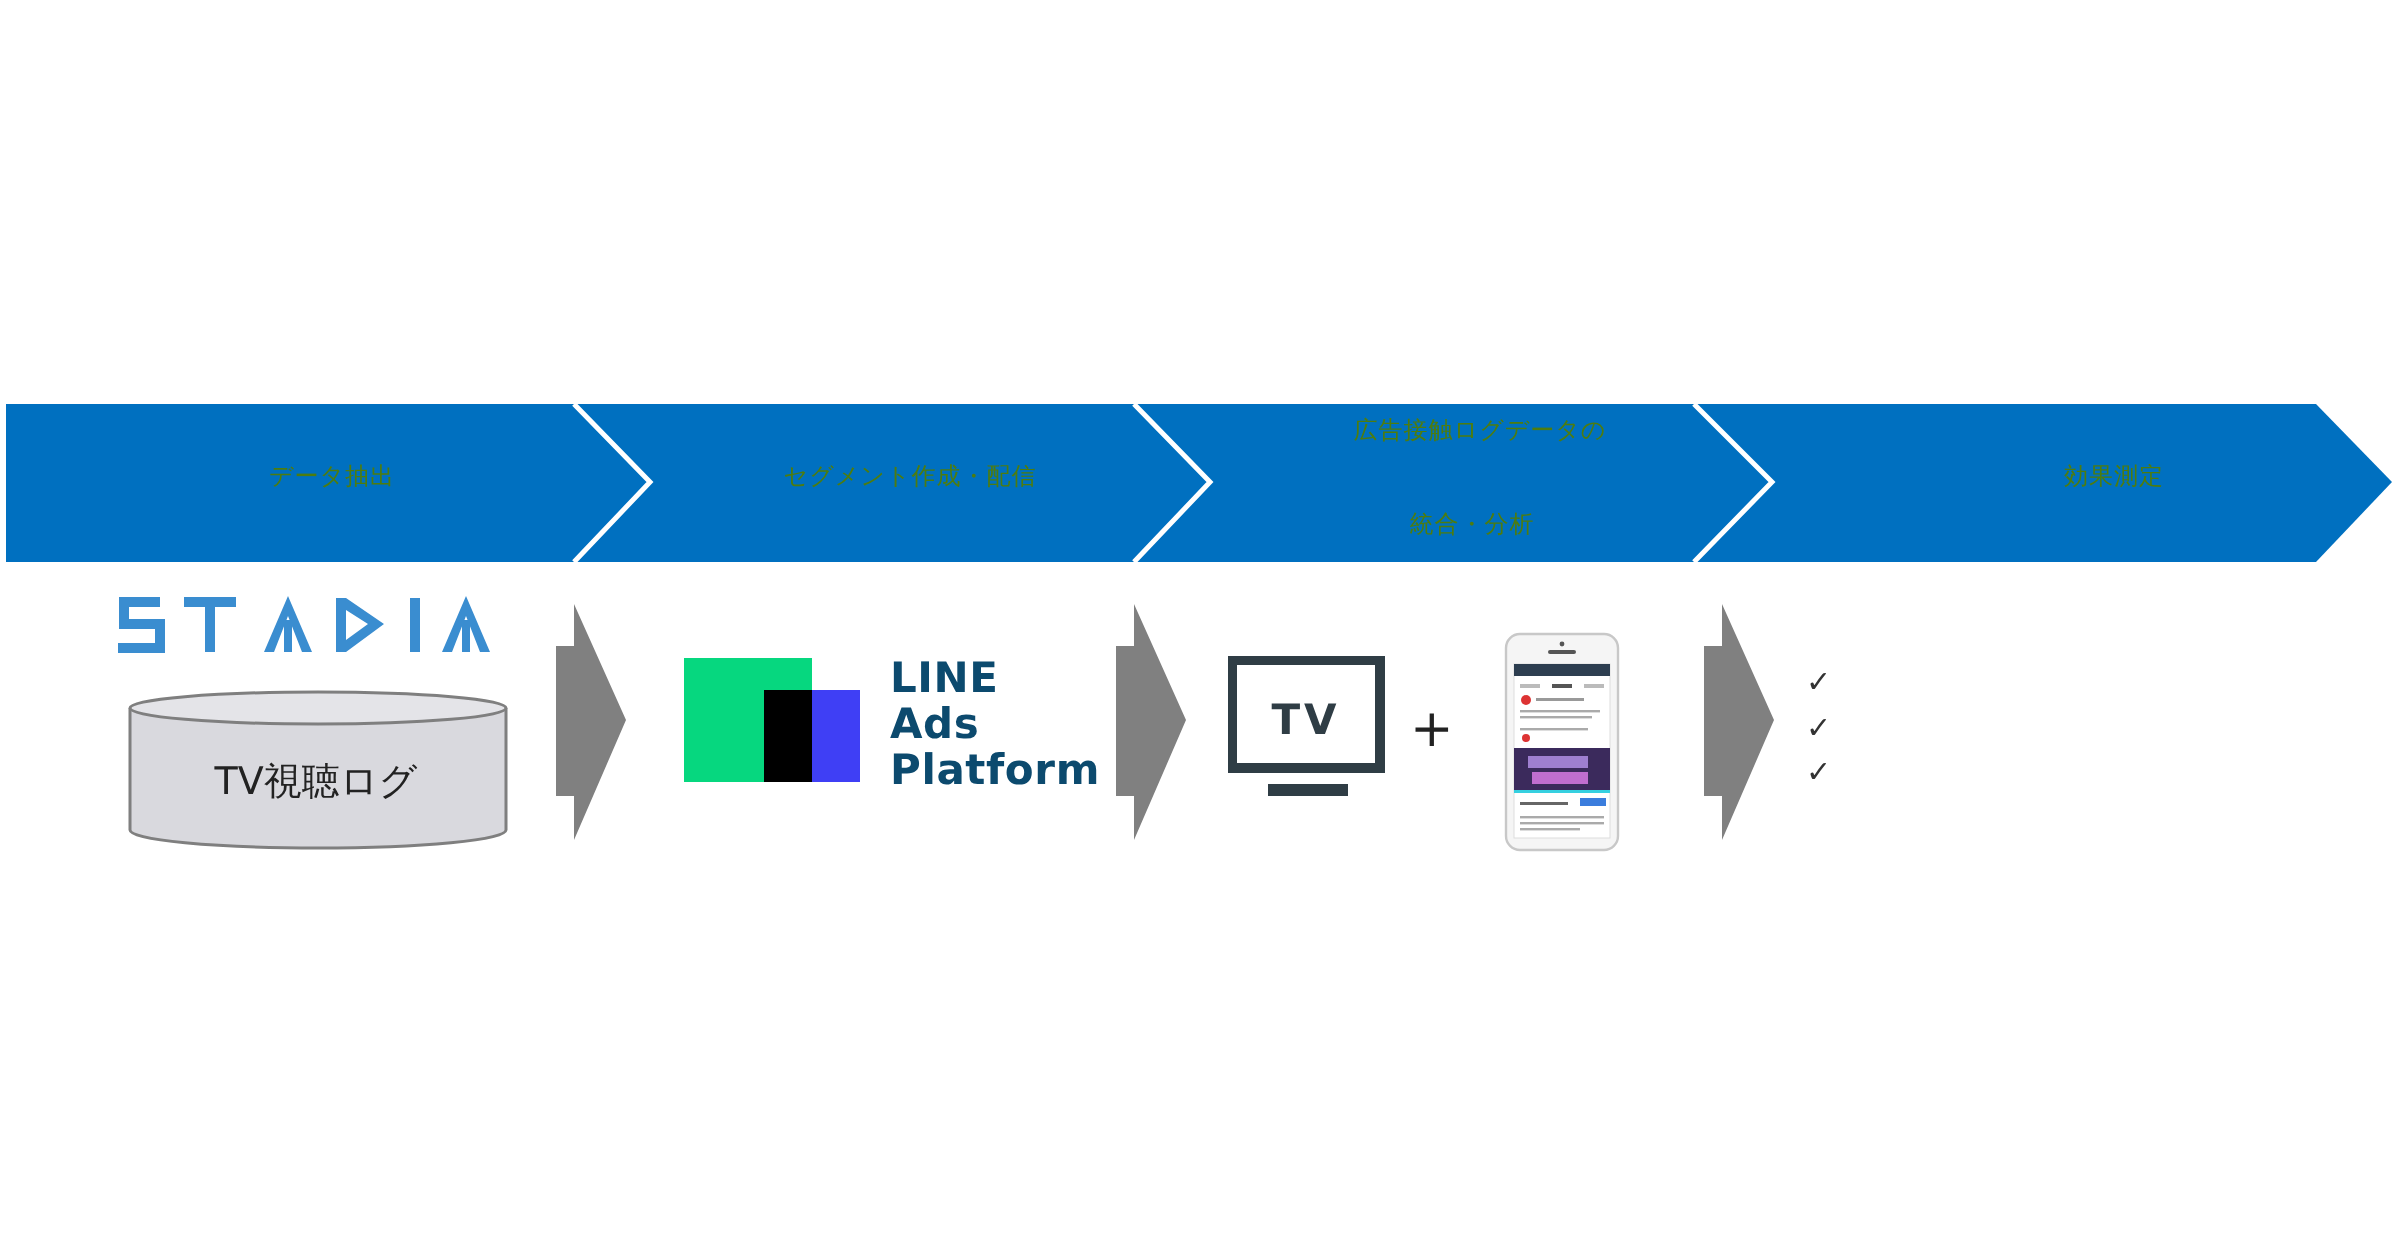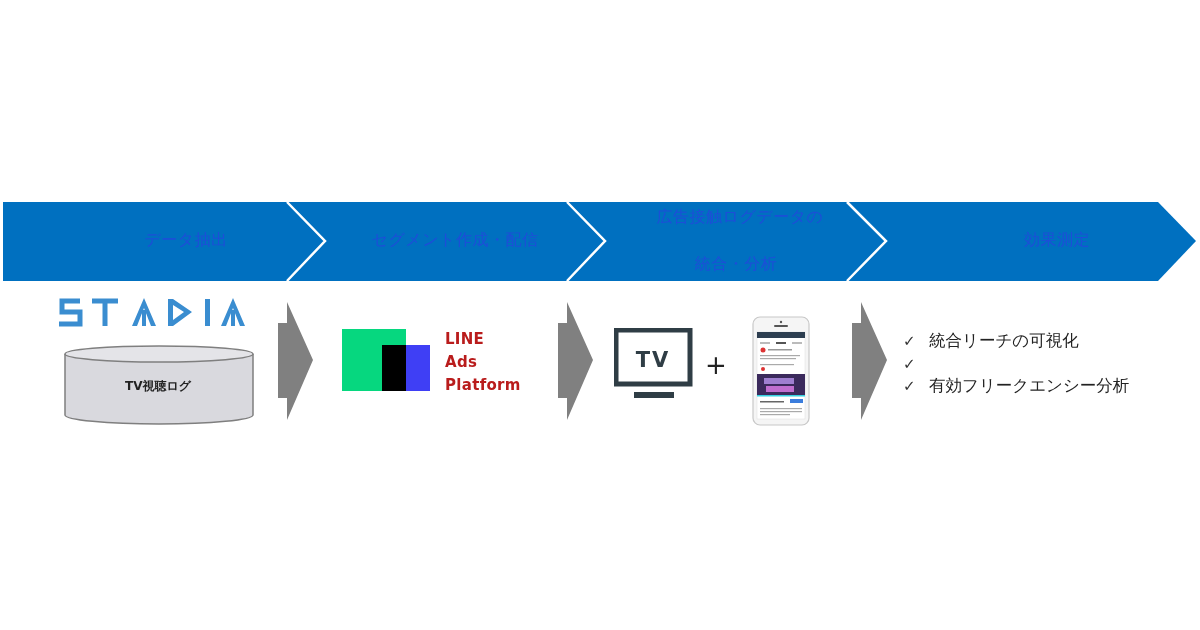--- a/index.html
+++ b/index.html
@@ -1,44 +1,44 @@
 <!DOCTYPE html>
 <html><head>
   <meta charset="utf-8">
   <style>
     html, body { margin: 0; padding: 0; background: #ffffff; }
     body { width: 1200px; height: 630px; position: relative; overflow: hidden;
            font-family: "DejaVu Sans", "Liberation Sans", sans-serif; }
     .abs { position: absolute; }
     #flow-band { position: absolute; left: 0; top: 0; }
-    .step-label { position: absolute; color: #1d4ed8; font-size: 16px; text-align: center;
+    .step-label { position: absolute; color: #4d7c0f; font-size: 12px; text-align: center;
                   white-space: nowrap; letter-spacing: 0.5px; }
     .gray-arrow { position: absolute; }
     .stadia-logo { position: absolute; left: 56px; top: 296px; }
     .db-cyl { position: absolute; left: 63px; top: 345px; }
     .db-label { position: absolute; left: 63px; top: 378px; width: 190px; text-align: center;
-                font-size: 12px; color: #222; font-weight: bold; }
+                font-size: 19px; color: #222; }
     .lap-text { position: absolute; left: 445px; top: 328px; font-family: "DejaVu Sans", sans-serif;
-                font-weight: bold; font-size: 15px; line-height: 23px; color: #b91c1c; letter-spacing: 0.3px; }
+                font-weight: bold; font-size: 21px; line-height: 23px; color: #0c4a6e; letter-spacing: 0.3px; }
     .plus { position: absolute; left: 705px; top: 350px; font-size: 26px; color: #222; }
     .check-list { position: absolute; left: 903px; top: 330px; font-size: 16.5px; line-height: 22.5px; color: #222; }
     .check-item { display: flex; align-items: center; white-space: nowrap; }
     .check-mark { width: 26px; display: inline-block; font-size: 15px; color: #333; }
   </style>
 </head>
 <body>
 
 <svg id="flow-band" width="1200" height="630">
   <polygon points="3,202 1158,202 1196,241 1158,281 3,281" fill="#0070C0"></polygon>
   <polyline points="287,202 325,241 287,281" fill="none" stroke="#ffffff" stroke-width="2.5"></polyline>
   <polyline points="567,202 605,241 567,281" fill="none" stroke="#ffffff" stroke-width="2.5"></polyline>
   <polyline points="847,202 886,241 847,281" fill="none" stroke="#ffffff" stroke-width="2.5"></polyline>
 </svg>
 
-<div class="step-label" style="left:116px; top:230px; width:140px;">データ抽出</div>
+<div class="step-label" style="left:96px; top:230px; width:140px;">データ抽出</div>
 <div class="step-label" style="left:345px; top:230px; width:220px;font-family:Liberation Mono, monospace;">セグメント作成・配信</div>
 <div class="step-label" style="left:630px; top:207px; width:220px;">広告接触ログデータの</div>
 <div class="step-label" style="left:626px; top:254px; width:220px;font-family:Liberation Serif, serif;">統合・分析</div>
 <div class="step-label" style="left:992px; top:230px; width:130px;">効果測定</div>
 
 <svg class="gray-arrow" style="left:278px; top:302px;" width="40" height="120">
   <polygon points="0,21 9,21 9,0 35,58 9,118 9,96 0,96" fill="#808080"></polygon>
 </svg>
 <svg class="gray-arrow" style="left:558px; top:302px;" width="40" height="120">
   <polygon points="0,21 9,21 9,0 35,58 9,118 9,96 0,96" fill="#808080"></polygon>
@@ -115,22 +115,20 @@
   <rect x="8" y="85" width="24" height="1.5" fill="#666"></rect>
   <rect x="38" y="83" width="13" height="4" fill="#3B7DDD"></rect>
   <rect x="8" y="92" width="42" height="1.2" fill="#aaa"></rect>
   <rect x="8" y="95" width="42" height="1.2" fill="#aaa"></rect>
   <rect x="8" y="98" width="30" height="1.2" fill="#aaa"></rect>
 </svg>
 
 <div class="check-list">
   <div class="check-item">
     <span class="check-mark">✓</span>
-    <span>統合リーチの可視化</span>
   </div>
   <div class="check-item">
     <span class="check-mark">✓</span>
   </div>
   <div class="check-item">
     <span class="check-mark">✓</span>
-    <span>有効フリークエンシー分析</span>
   </div>
 </div>
 
 </body></html>

